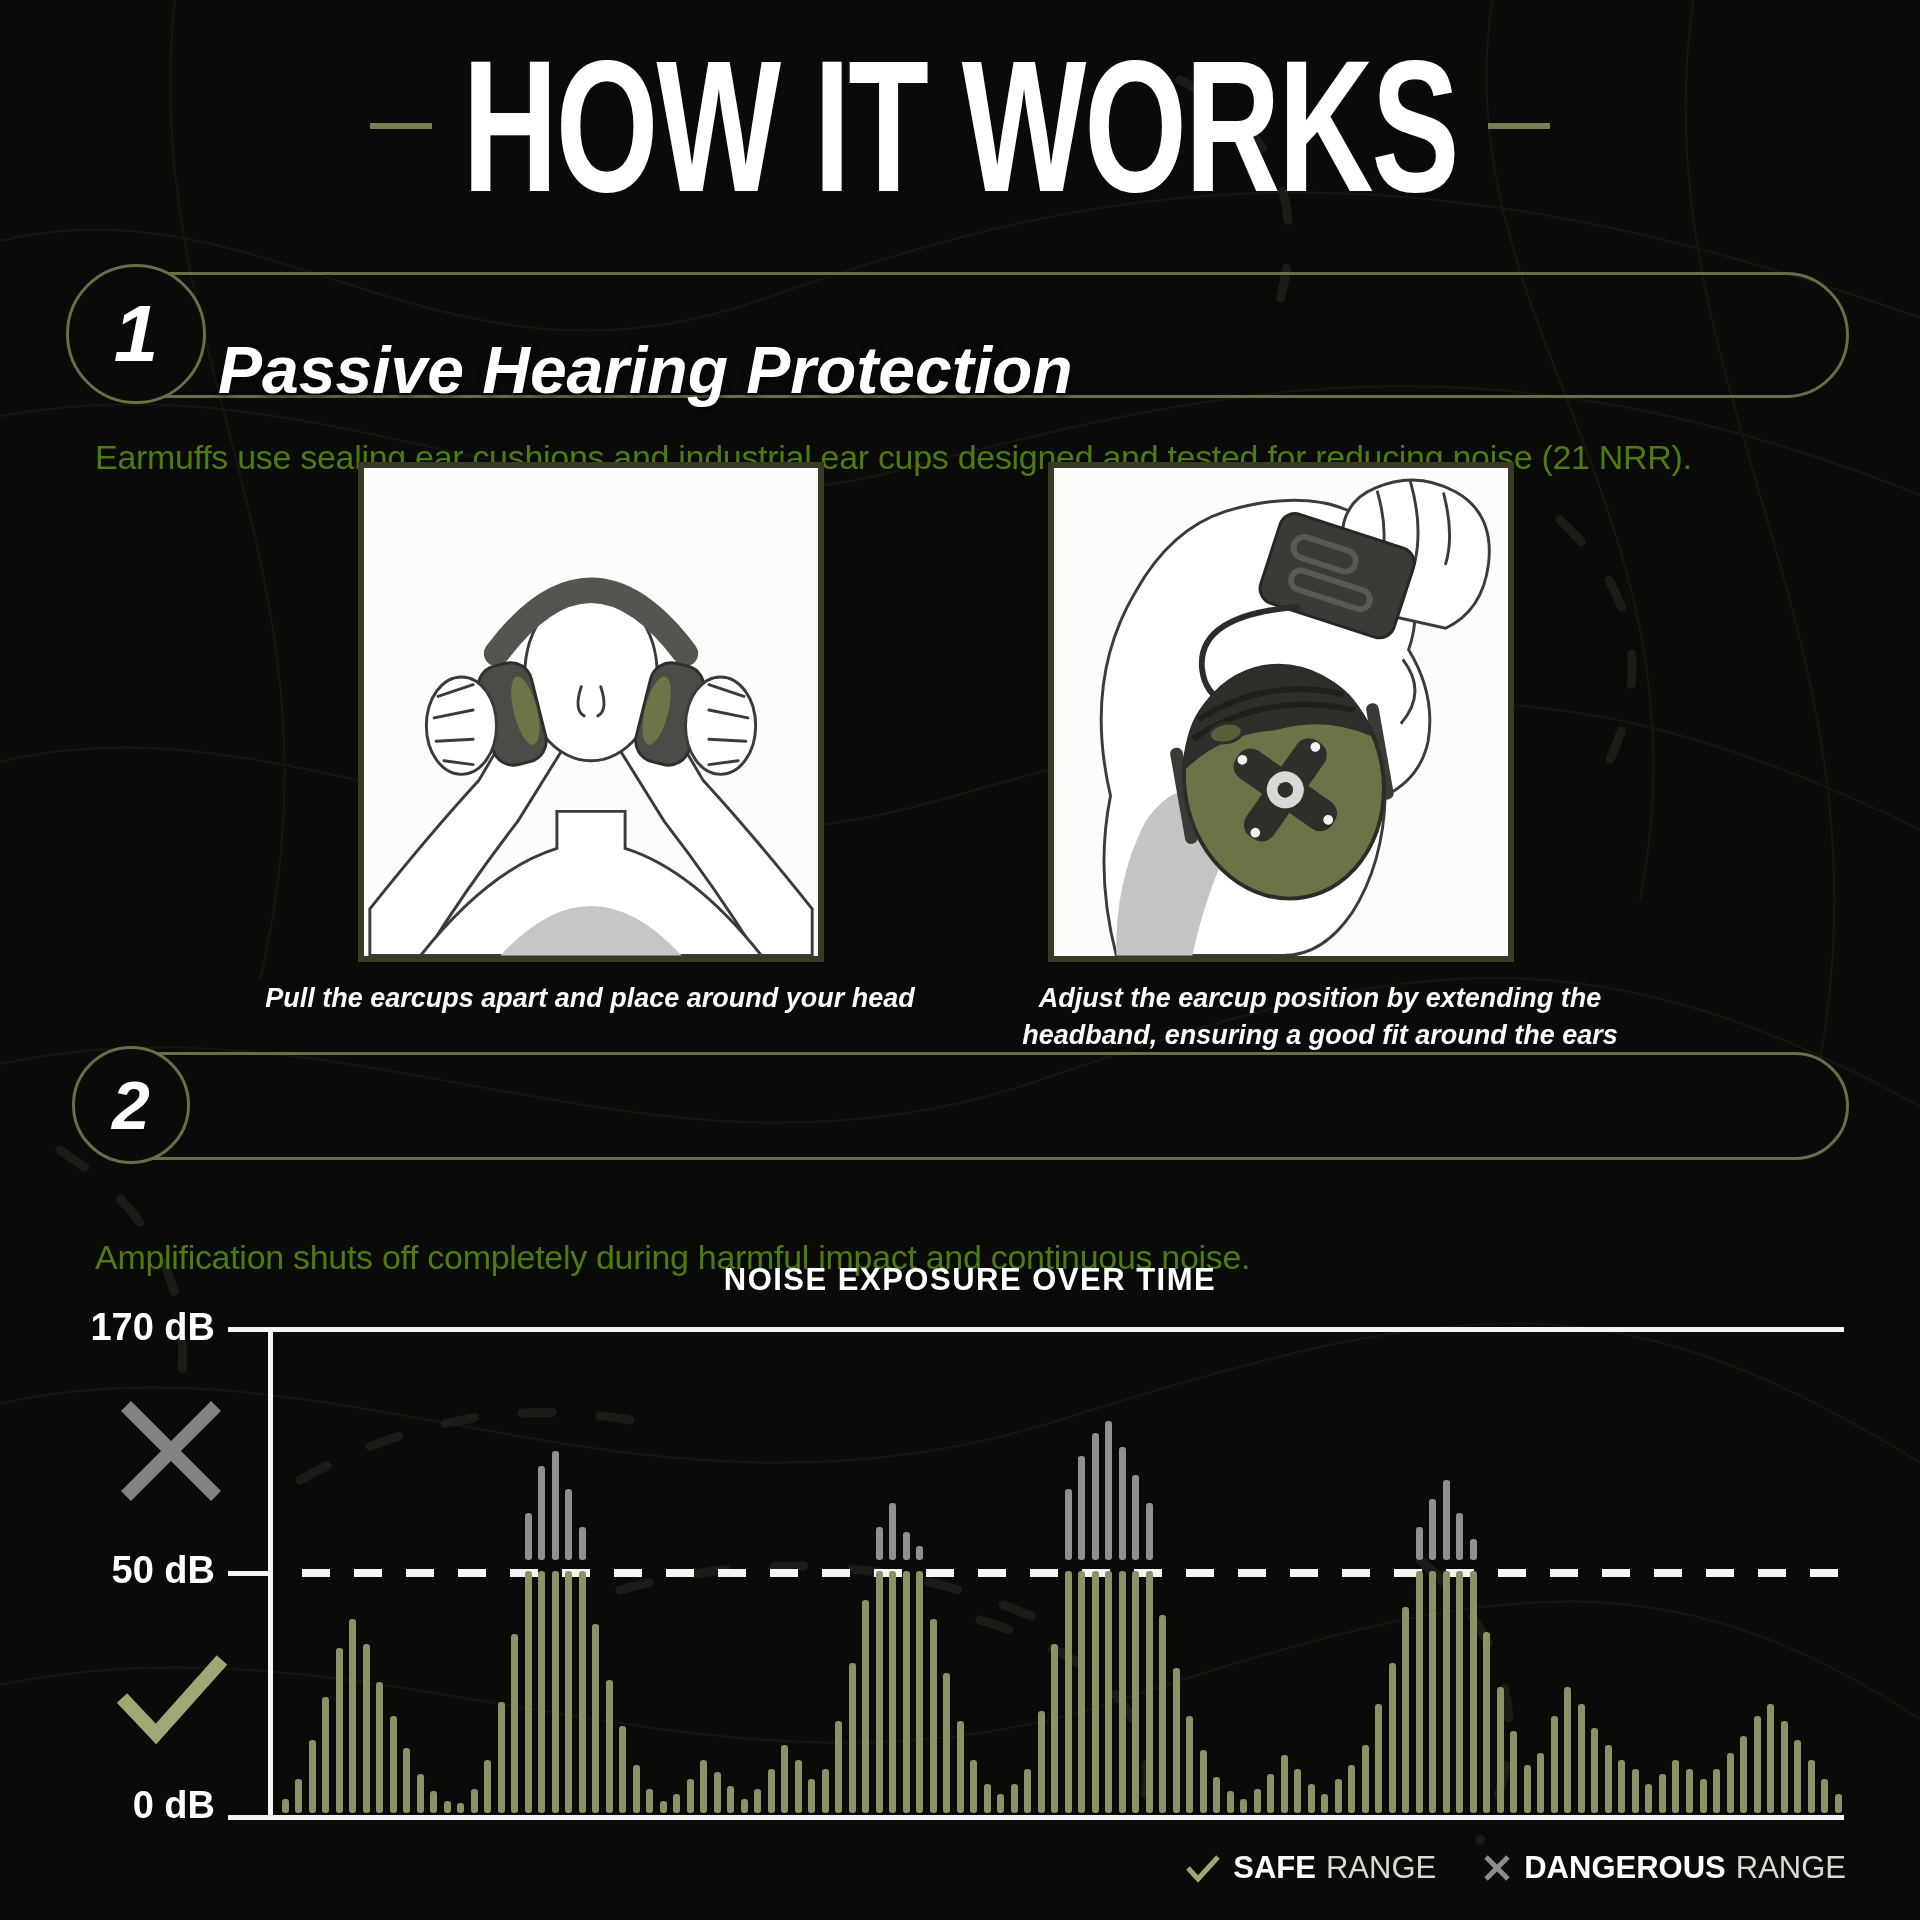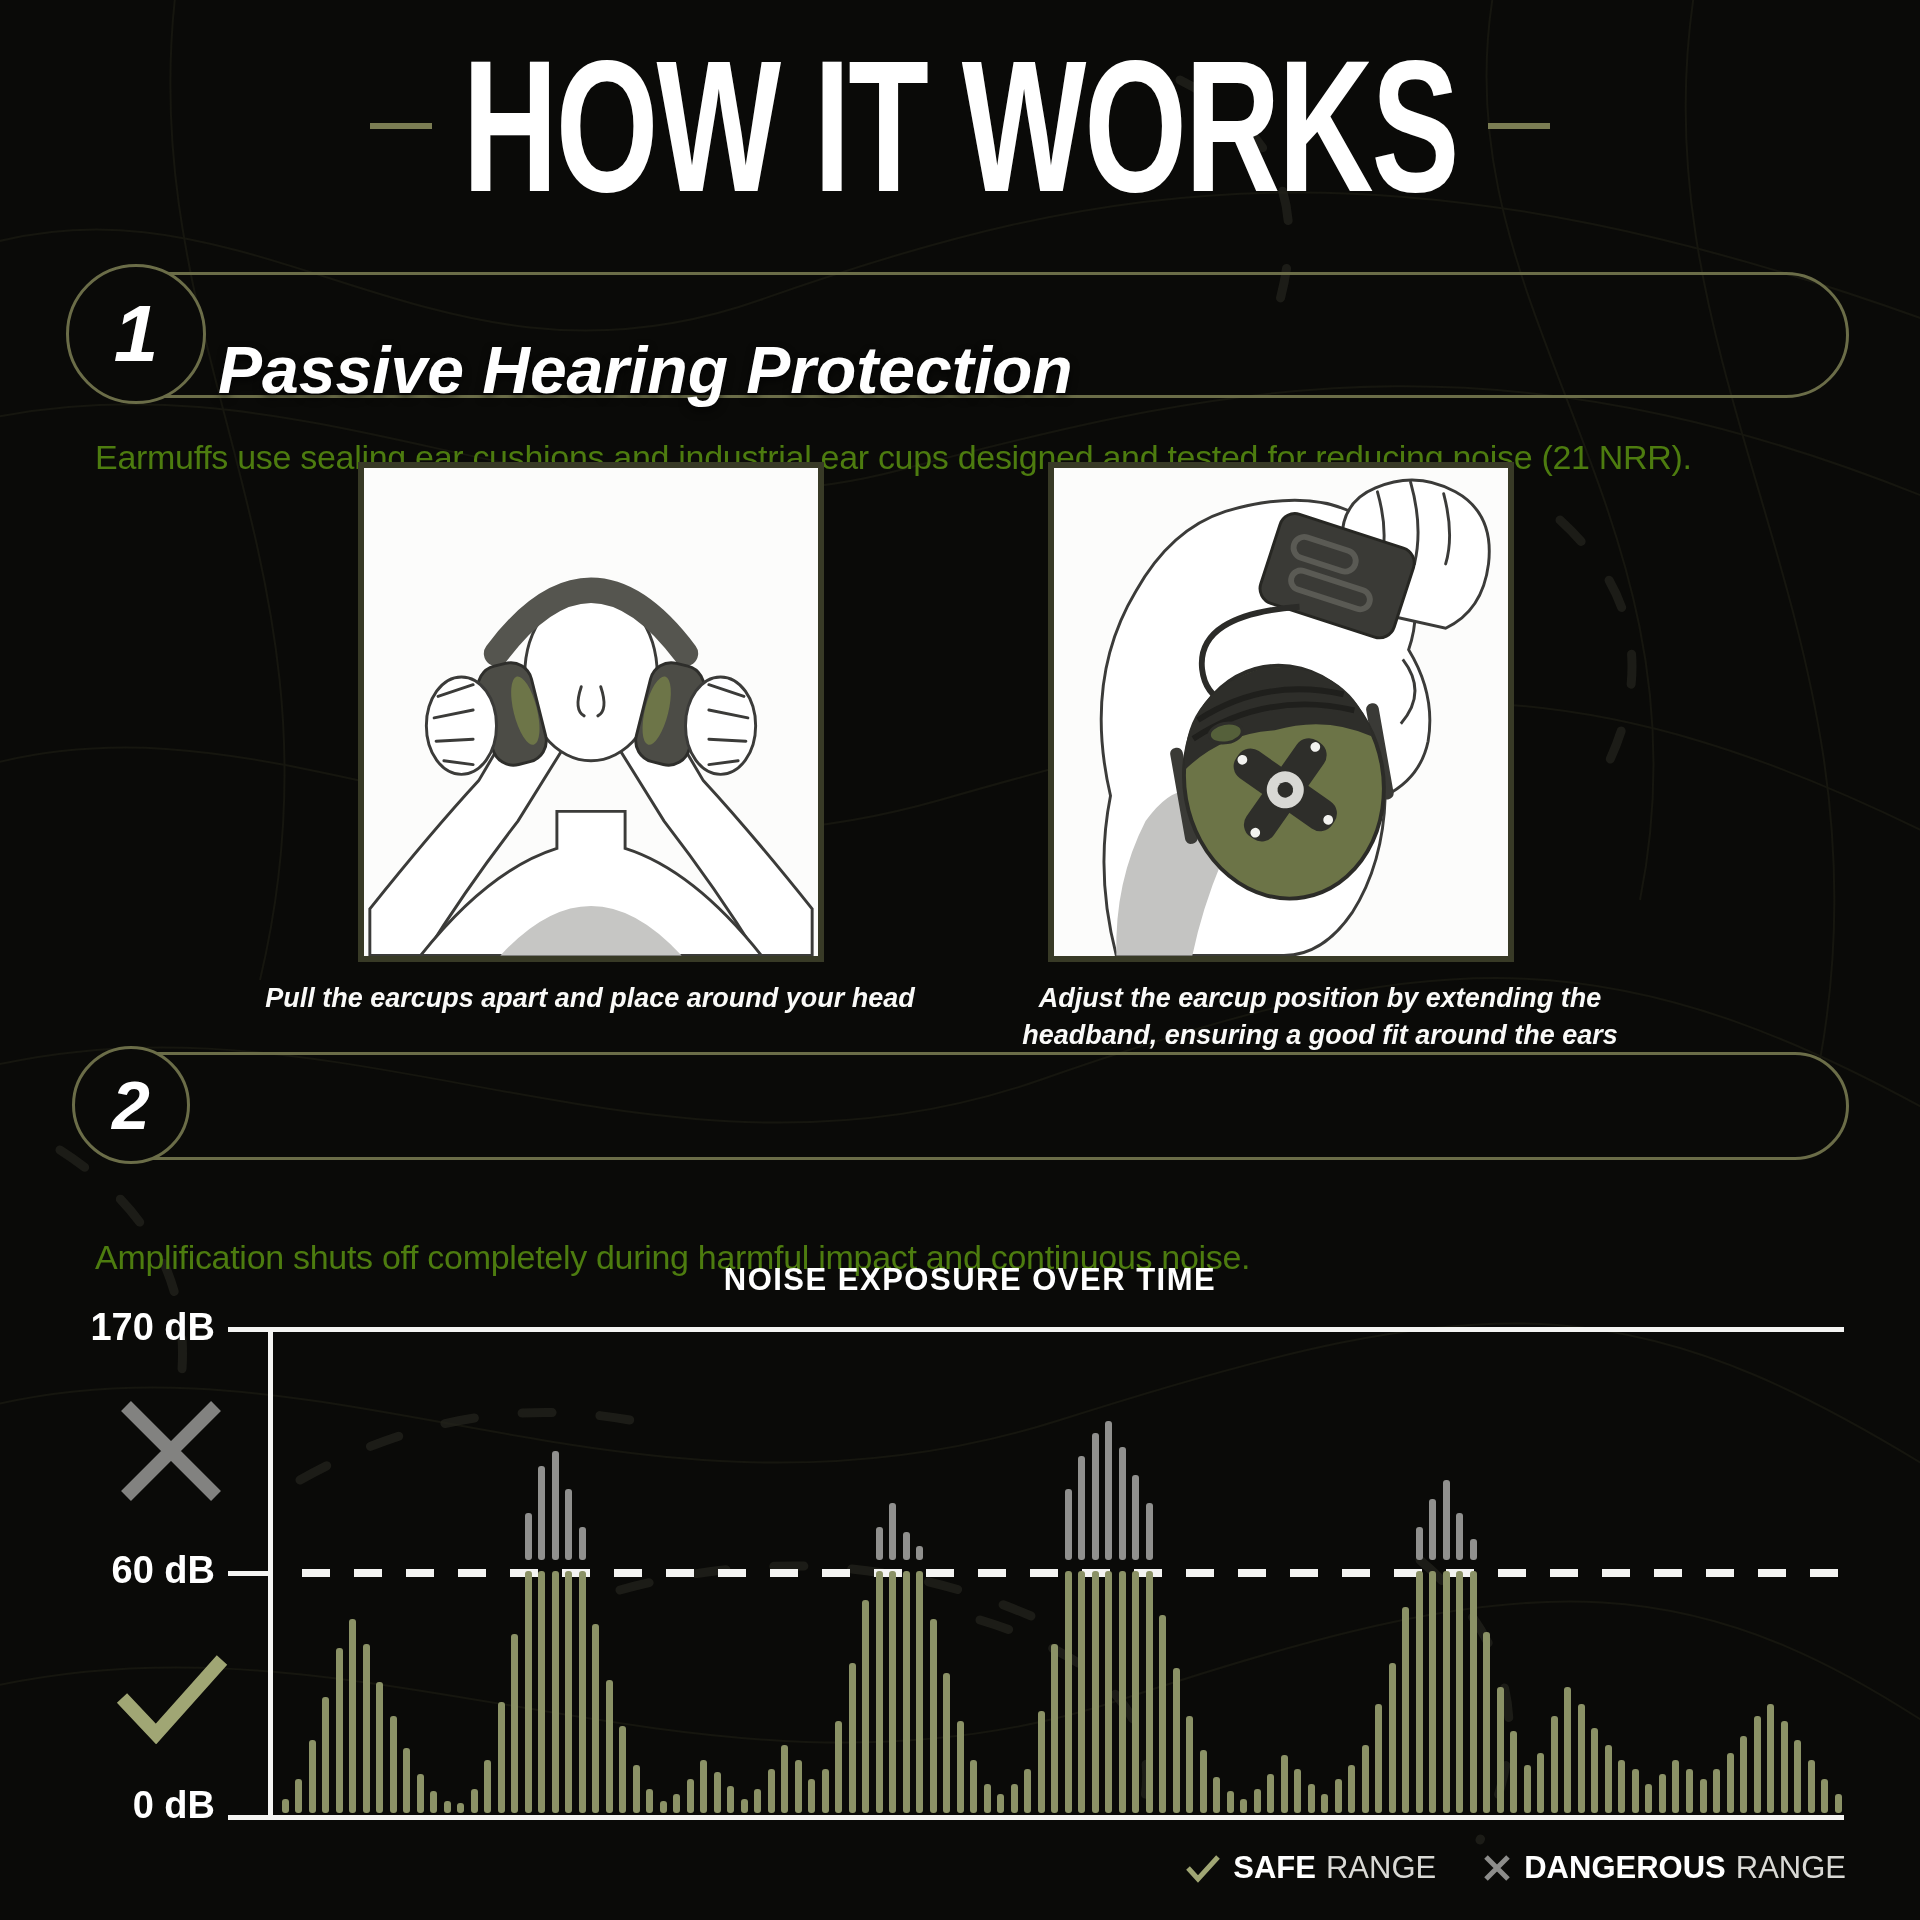--- a/index.html
+++ b/index.html
@@ -191,21 +191,21 @@
 
     <div class="capsule cap2"></div>
     <div class="num-circle num2">
       <span>2</span>
     </div>
     <p class="body-text body2">Amplification shuts off completely during harmful impact and continuous noise.</p>
 
     <div class="chart-title">NOISE EXPOSURE OVER TIME</div>
 
     <div class="tick tick-170">170 dB</div>
-    <div class="tick tick-85">60 dB</div>
+    <div class="tick tick-85">50 dB</div>
     <div class="tick tick-0">0 dB</div>
 
     <div class="cline line-top"></div>
     <div class="cline line-axis"></div>
     <div class="cline line-85stub"></div>
     <div class="line-85dash"></div>
     <div class="cline line-base"></div>
 
     <svg class="sym sym-x" width="118" height="118" viewBox="0 0 118 118">
       <path d="M14 14 L104 104 M104 14 L14 104" stroke="#828280" stroke-width="14" stroke-linecap="butt"></path>

